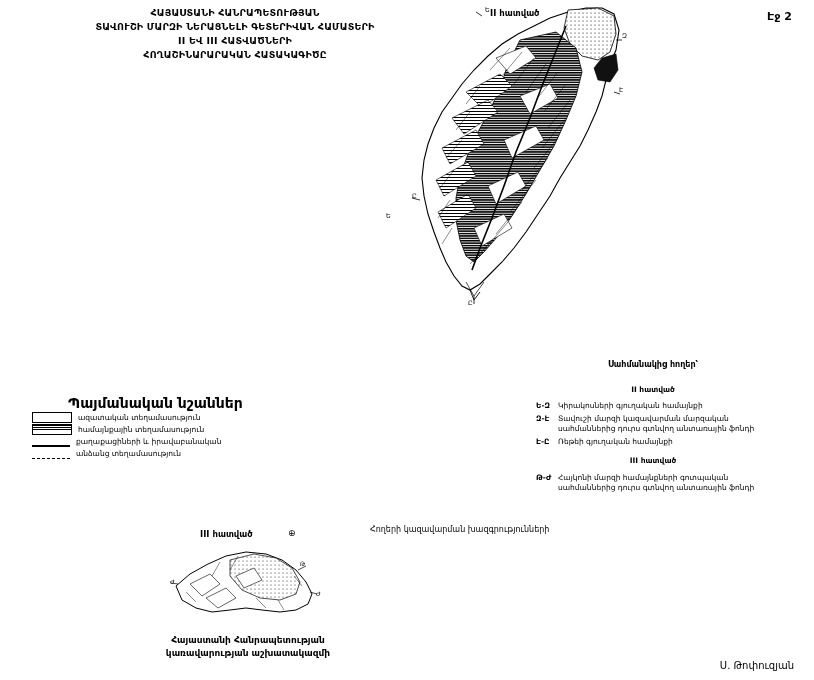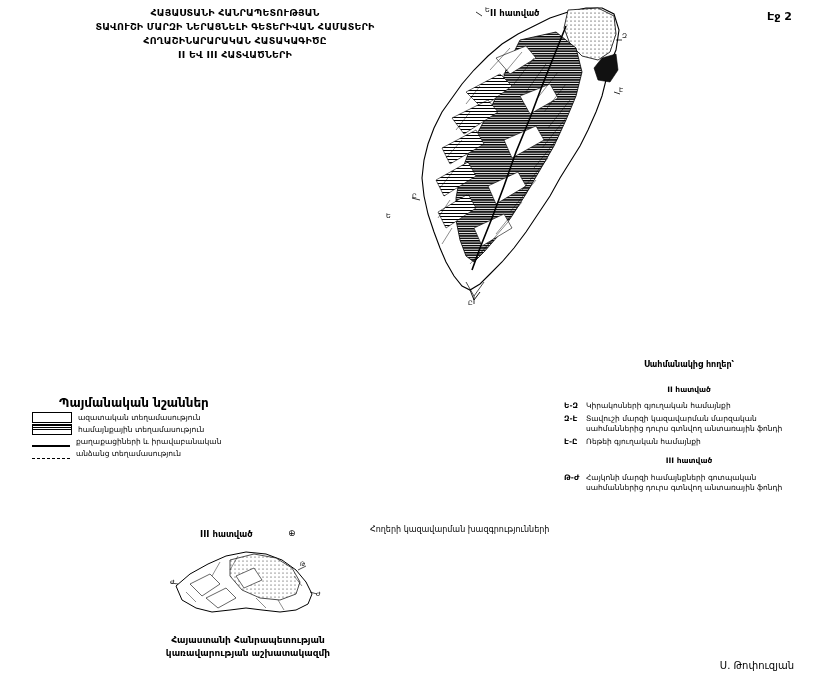--- a/index.html
+++ b/index.html
@@ -53,22 +53,22 @@
   
   #legend {
     left: 32px;
     top: 398px;
     width: 260px;
     font-size: 7.5px;
     line-height: 10px;
   }
   #legend .legend-title {
     font-weight: bold;
-    font-size: 12px;
-    margin-left: 27px;
+    font-size: 14px;
+    margin-left: 36px;
     margin-bottom: 4px;
   }
   #legend .legend-row {
     display: flex;
     align-items: flex-end;
     margin-bottom: 1px;
     height: 11px;
   }
   #legend .swatch {
     width: 38px;
@@ -92,41 +92,42 @@
   #legend .swatch.dashline {
     height: 0;
     border: none;
     border-top: 1.4px dashed #000;
     margin-top: 4px;
   }
   #legend .legend-label { white-space: nowrap; }
 
   
   #codes {
-    left: 564px;
+    left: 528px;
     top: 360px;
     width: 250px;
     font-size: 7.5px;
     line-height: 10.5px;
   }
   #codes .codes-title {
     font-weight: bold;
     font-size: 8px;
     text-align: center;
     margin-bottom: 14px;
   }
   #codes .group-head {
     font-weight: bold;
     font-size: 7.5px;
     text-align: center;
     margin: 9px 0 6px 0;
   }
   #codes .code-row {
     display: flex;
     margin-bottom: 2px;
+    margin-left: 8px;
   }
   #codes .code-key {
     flex: 0 0 auto;
     width: 22px;
     font-weight: bold;
   }
   #codes .code-text { flex: 1 1 auto; }
 
   
   #scale-caption {
@@ -158,22 +159,22 @@
   #map-main { left: 370px; top: 0px; width: 280px; height: 310px; }
   #map-small { left: 150px; top: 540px; width: 200px; height: 90px; }
   #map-main svg, #map-small svg { display: block; }
 </style>
 </head>
 <body>
 
 <div id="title-block" class="abs">
   <div>ՀԱՅԱՍՏԱՆԻ ՀԱՆՐԱՊԵՏՈՒԹՅԱՆ</div>
   <div>ՏԱՎՈՒՇԻ ՄԱՐԶԻ ՆԵՐԱՑՆԵԼԻ ԳԵՏԵՐԻՎԱՆ ՀԱՄԱՏԵՐԻ</div>
+  <div>II ԵՎ III ՀԱՏՎԱԾՆԵՐԻ</div>
   <div>ՀՈՂԱՇԻՆԱՐԱՐԱԿԱՆ ՀԱՏԱԿԱԳԻԾԸ</div>
-  <div>II ԵՎ III ՀԱՏՎԱԾՆԵՐԻ</div>
 </div>
 
 <div id="page-number" class="abs">Էջ 2</div>
 
 <div id="label-map2" class="abs map-label">II հատված</div>
 
 <div id="map-main" class="abs">
   <svg width="280" height="310" viewBox="0 0 280 310" xmlns="http://www.w3.org/2000/svg">
     <defs>
       <pattern id="dots" width="4" height="4" patternUnits="userSpaceOnUse">

